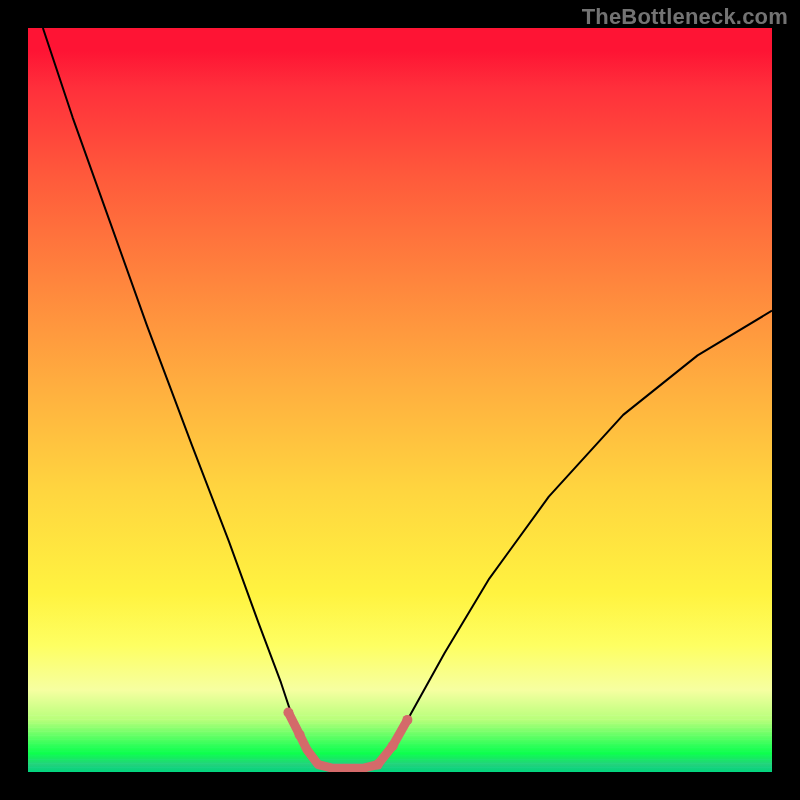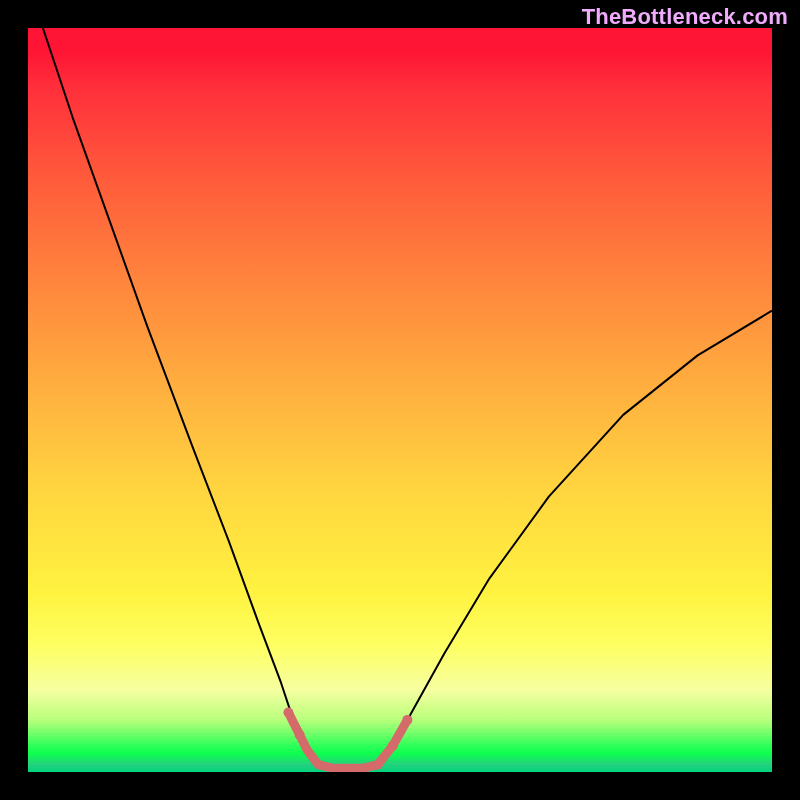--- a/index.html
+++ b/index.html
@@ -14,21 +14,21 @@
   .frame {
     position: relative;
     width: 800px;
     height: 800px;
     background: #000;
   }
   .watermark {
     position: absolute;
     top: 4px;
     right: 12px;
-    color: #f0abfc;
+    color: #737373;
     font-size: 22px;
     font-weight: 600;
     letter-spacing: 0.2px;
     z-index: 20;
   }
   .plot-outer {
     position: absolute;
     left: 28px;
     top: 28px;
     width: 744px;

